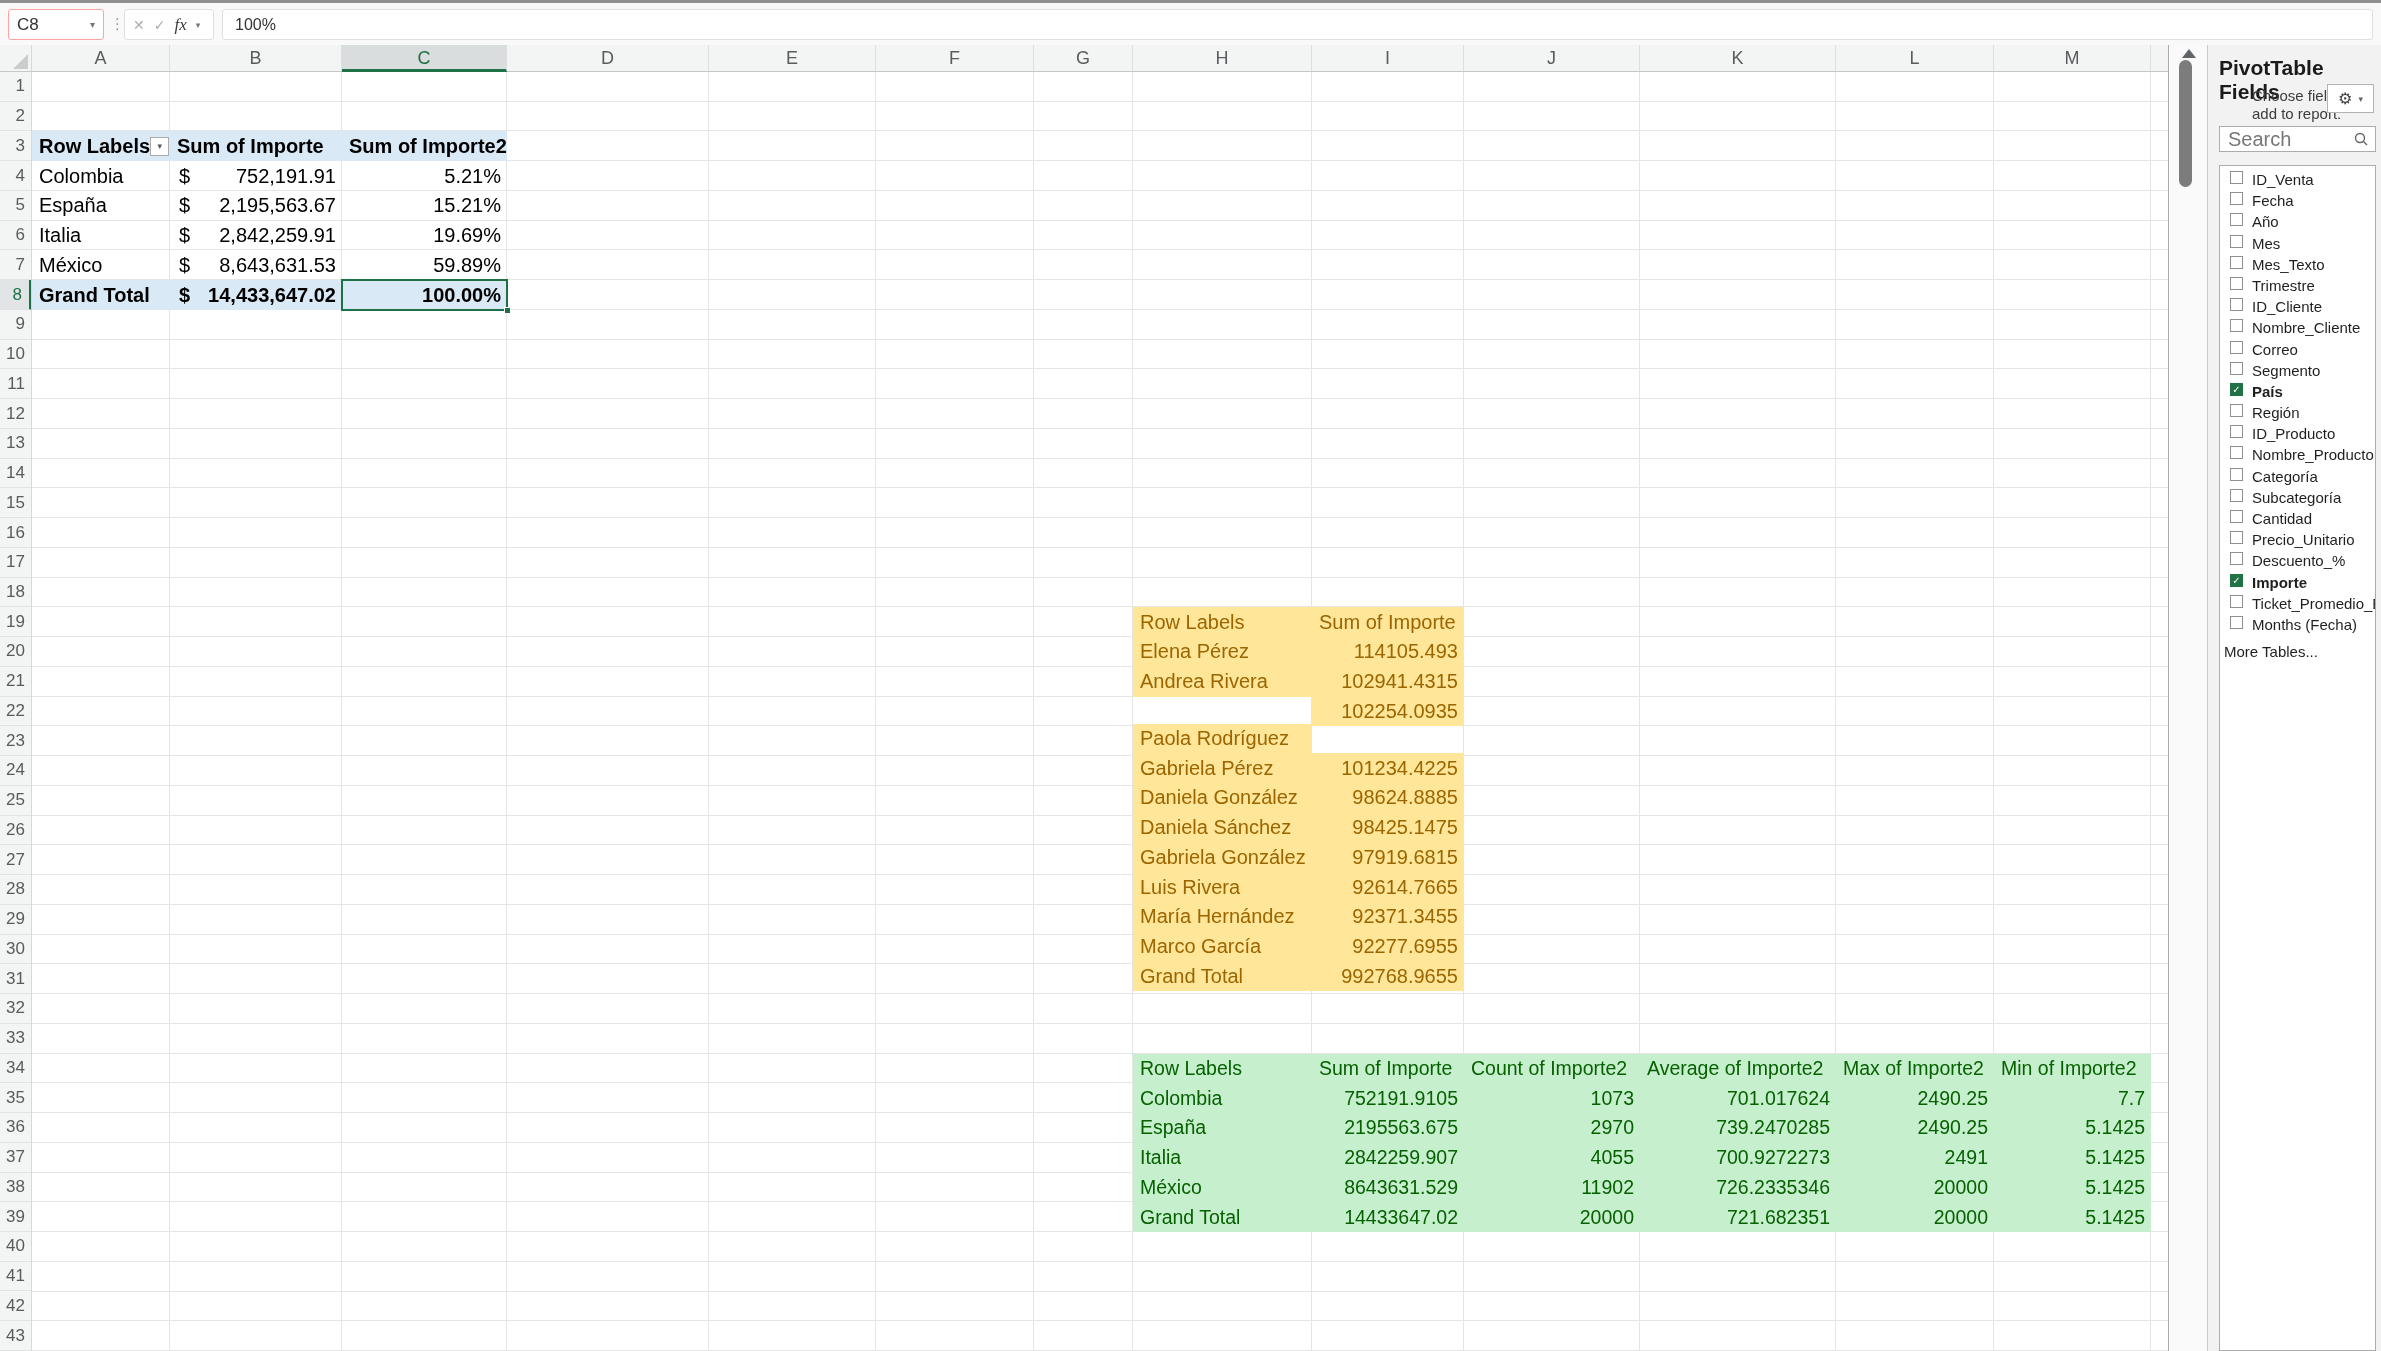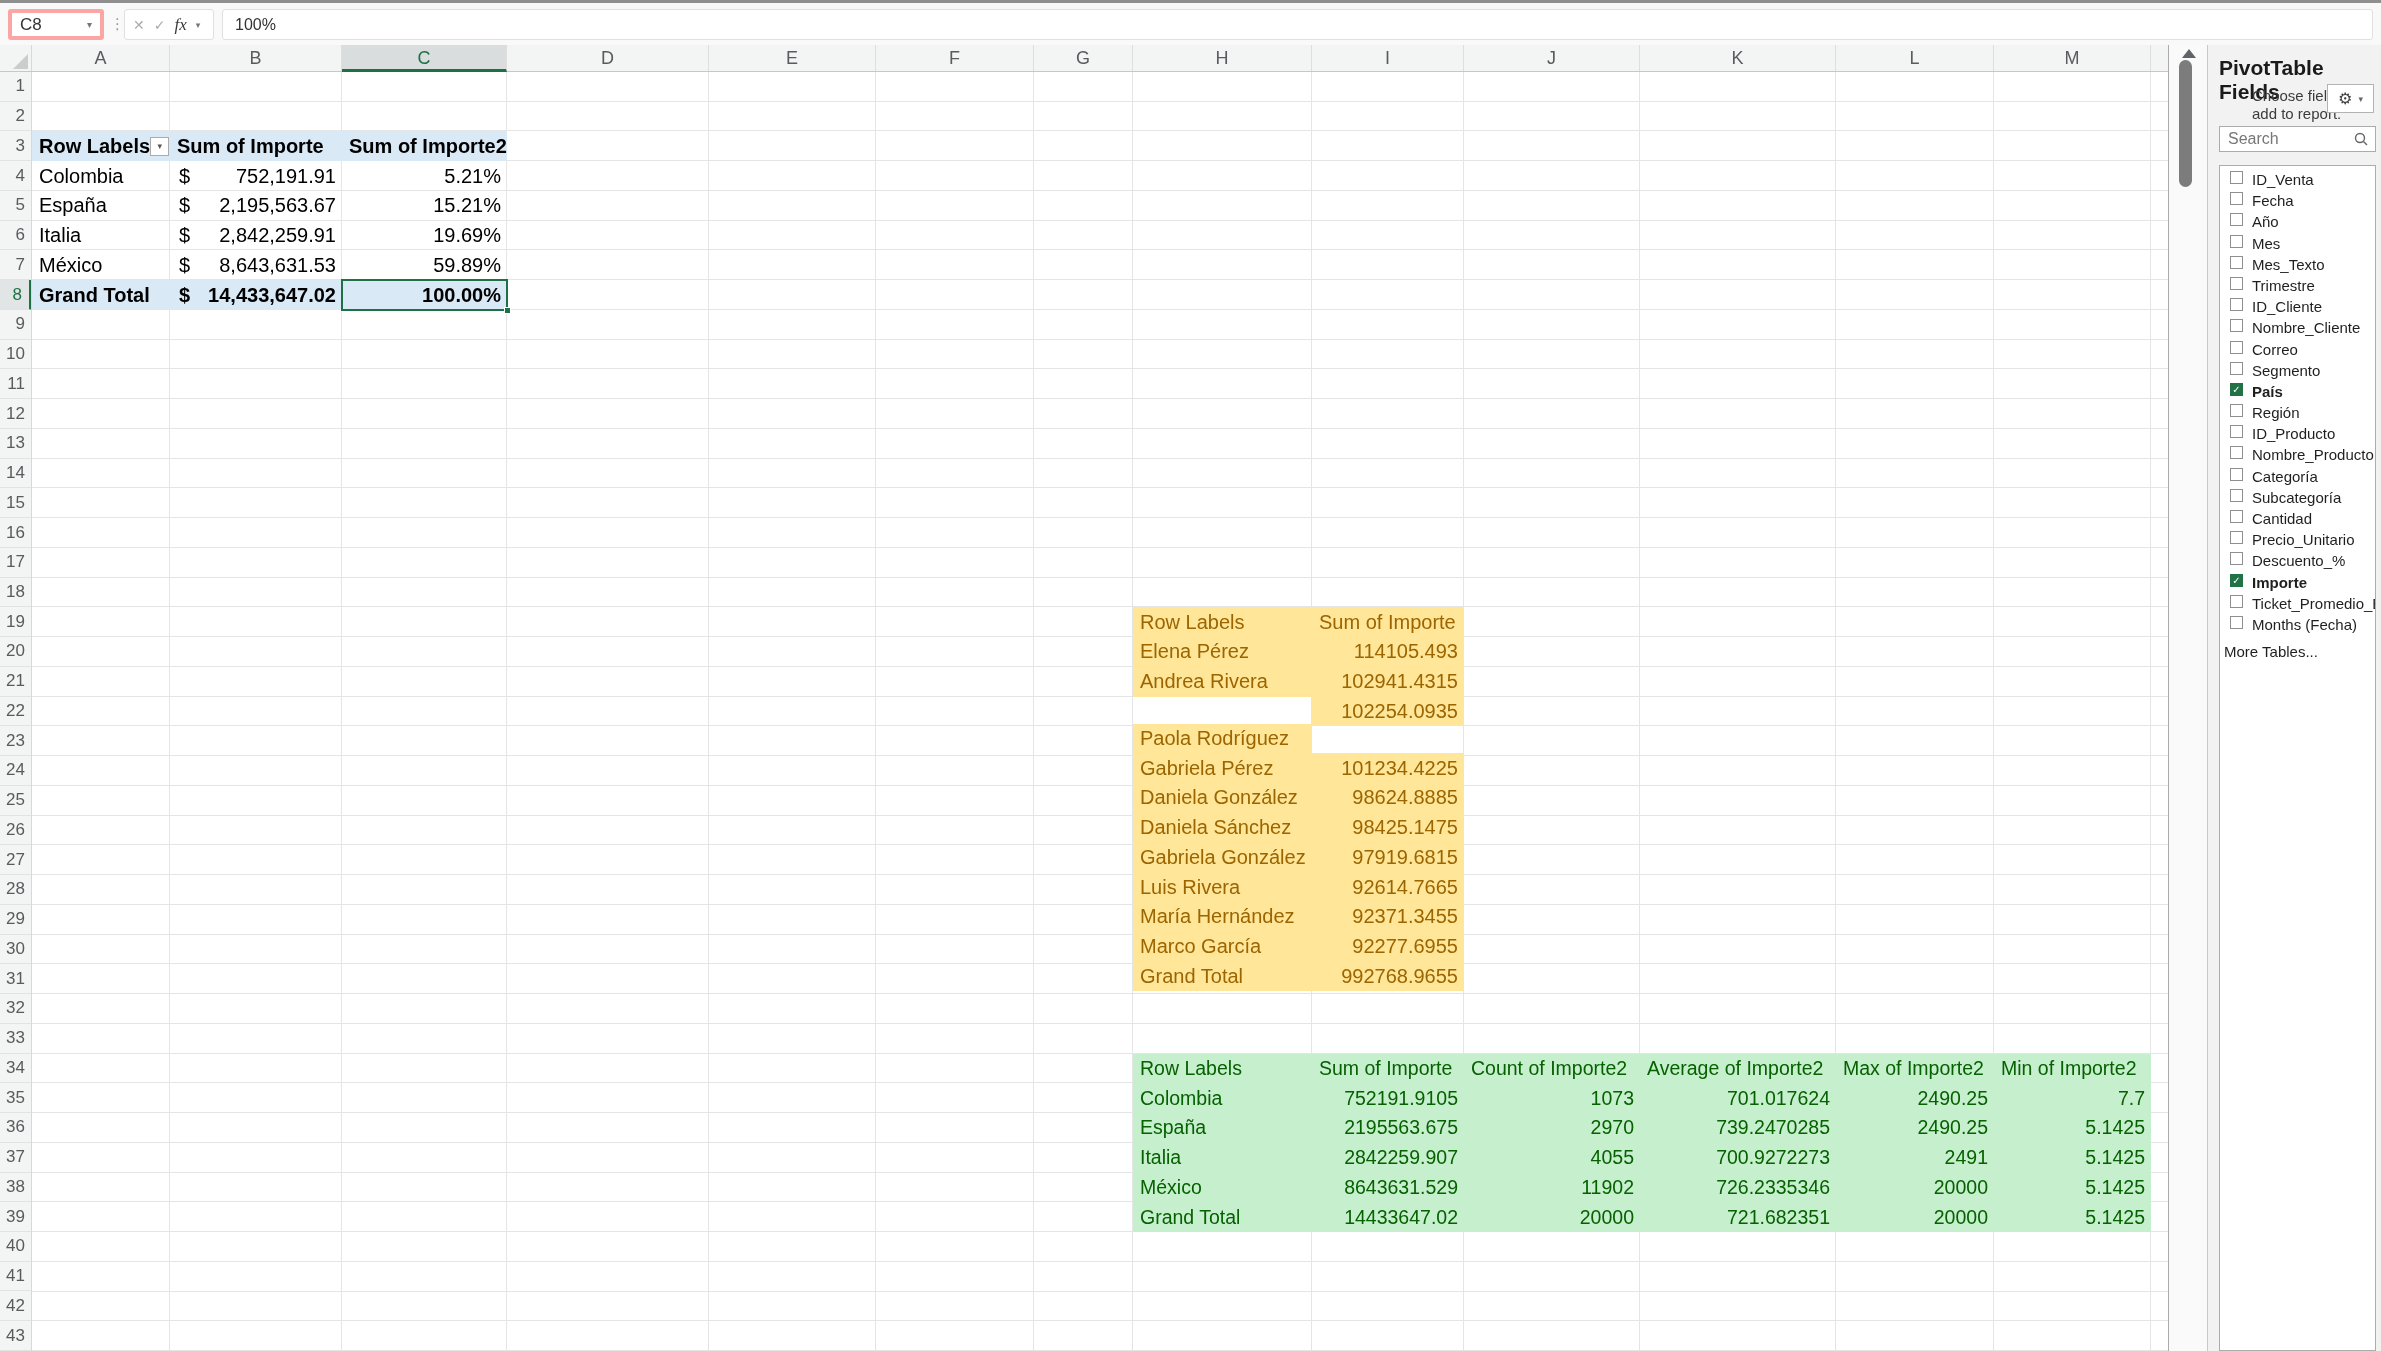--- a/index.html
+++ b/index.html
@@ -5,21 +5,21 @@
   * { box-sizing: border-box; margin: 0; padding: 0; }
   html,body { background:#fff; }
   #app {
     position: relative; width: 2381px; height: 1351px; overflow: hidden;
     font-family: "Liberation Sans","DejaVu Sans",sans-serif; background:#fff;
   }
   
   .topbar { position:absolute; left:0; top:0; width:2381px; height:45px;
             background:#F9F9F9; border-top:3px solid #8F8F8F; }
   .namebox { position:absolute; left:8px; top:6px; width:96px; height:31px;
-             background:#fff; border:4px solid #fca5a5; border-radius:3px;
+             background:#fff; border:1px solid #fca5a5; border-radius:3px;
              display:flex; align-items:center; padding:0 8px; font-size:17px; color:#333; }
   .namebox .chev { margin-left:auto; font-size:10px; color:#777; }
   .dots { position:absolute; left:110px; top:12px; color:#9A9A9A; font-size:15px; }
   .fxbox { position:absolute; left:124px; top:6px; width:90px; height:31px;
            background:#fff; border:1px solid #E0E0E0; border-radius:3px;
            display:flex; align-items:center; gap:9px; padding:0 8px; }
   .fxbox .xicon { color:#ACACAC; font-size:14px; }
   .fxbox .ckicon { color:#ACACAC; font-size:14px; }
   .fxbox .fx { font-family:"Liberation Serif","DejaVu Serif",serif; font-style:italic;
                font-size:17px; color:#3B3B3B; }
@@ -82,21 +82,21 @@
   .panel-title { position:absolute; left:11px; top:11px; font-size:21px; font-weight:600; color:#1A1A1A; }
   .panel-sub { position:absolute; left:11px; top:42px; width:116px; font-size:15px;
                line-height:18px; color:#3C3C3C;margin-left:33px; }
   .gearbtn { position:absolute; right:7px; top:39px; width:47px; height:29px; background:#fff;
              border:1px solid #B3B3B3; display:flex; align-items:center; justify-content:center;
              gap:6px; }
   .gearbtn .gear { font-size:16px; color:#444; }
   .gearbtn .chev { font-size:9px; color:#666; }
   .searchbox { position:absolute; left:11px; top:81px; width:157px; height:26px; background:#fff;
                border:1px solid #ACACAC; display:flex; align-items:center; padding:0 6px 0 8px; }
-  .searchbox .ph { font-size:16px; color:#777; flex:1; }
+  .searchbox .ph { font-size:20px; color:#777; flex:1; }
   .fieldlist { position:absolute; left:11px; top:120px; width:157px; bottom:0; background:#fff;
                border:1px solid #ACACAC; padding-top:5px; overflow:hidden; }
   .fielditem { display:flex; align-items:flex-start; gap:9px; height:21.2px; padding-left:10px; }
   .cbox { width:13px; height:13px; border:1px solid #8F8F8F; background:#fff; flex:none;
           display:flex; align-items:center; justify-content:center; }
   .cbox.on { background:#217346; border-color:#217346; color:#fff; font-size:10px; }
   .flabel { font-size:15px; color:#1F1F1F; white-space:nowrap; }
   .flabel.on { font-weight:bold; }
   .moretables { padding:6px 0 0 4px; font-size:15px; color:#1F1F1F; }
   

